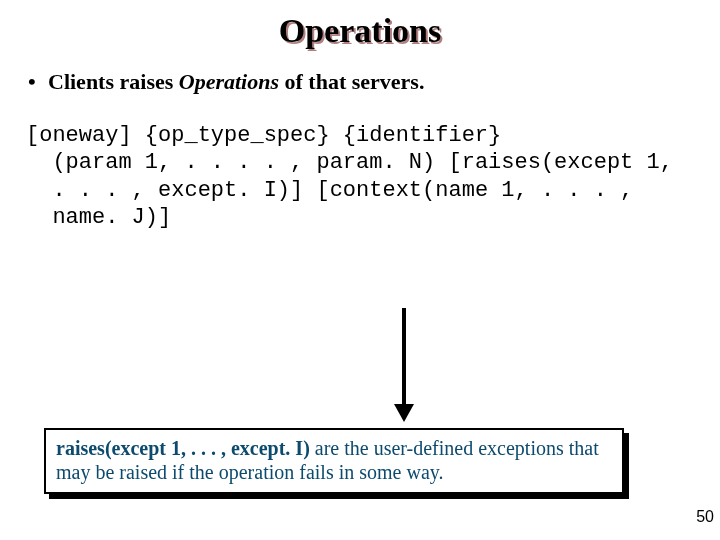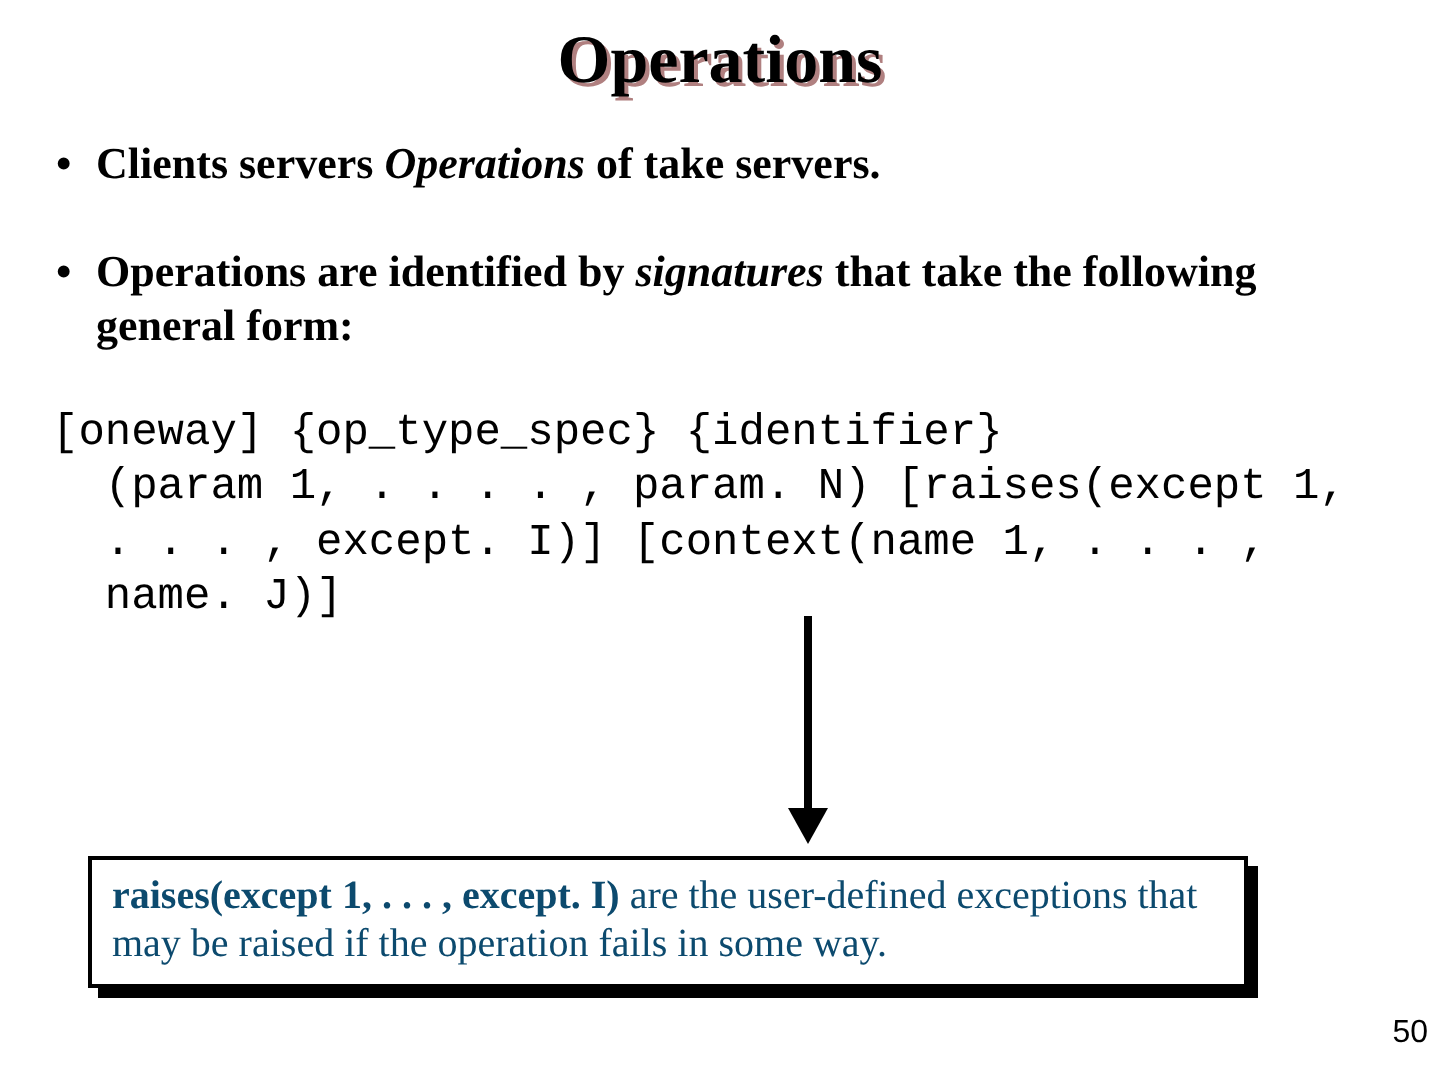--- a/index.html
+++ b/index.html
@@ -122,24 +122,21 @@
 </style>
 </head>
 <body>
 
 <div class="slide">
 
   <div class="title">Operations</div>
 
   <ul class="bullets">
     <li>
-      <span>Clients servers </span><span class="italic">Operations</span><span> of take servers.</span>
-    </li>
-    <li>
-      <span>Operations are identified by </span><span class="italic">signatures</span><span> that take the following general form:</span>
+      <span>Clients raises </span><span class="italic">Operations</span><span> of that servers.</span>
     </li>
   </ul>
 
   <div class="code-block">[oneway] {op_type_spec} {identifier}
   (param 1, . . . . , param. N) [raises(except 1,
   . . . , except. I)] [context(name 1, . . . ,
   name. J)]</div>
 
   <div class="note-arrow">
     <div class="stem"></div>

